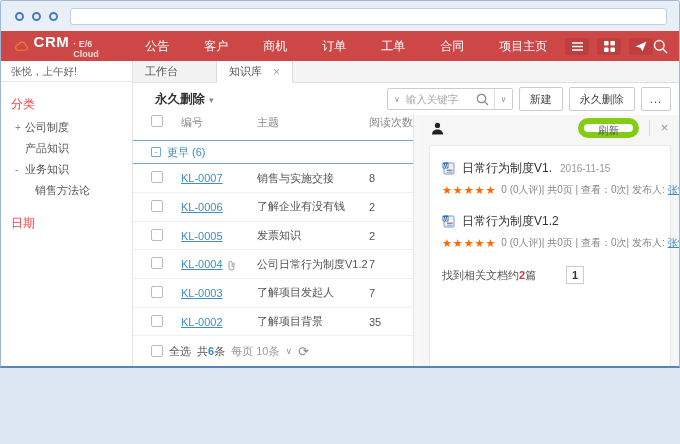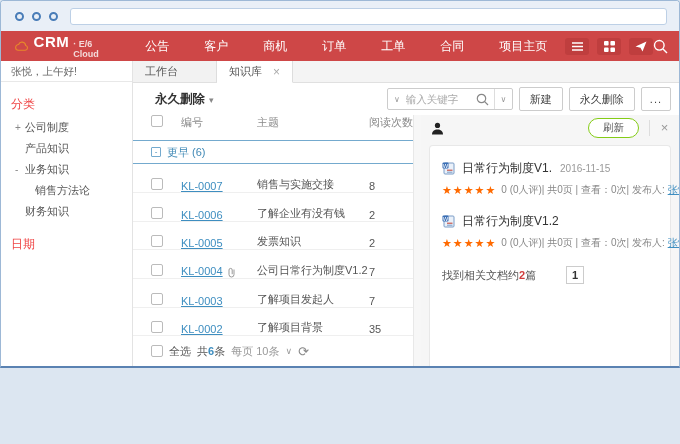--- a/index.html
+++ b/index.html
@@ -66,36 +66,36 @@
   .split { flex:1; display:flex; min-height:0; }
   .list { width:280px; flex:0 0 auto; display:flex; flex-direction:column; font-size:11px; }
   .thead { height:25px; display:flex; align-items:flex-start; color:#888; }
   .cb { width:12px; height:12px; border:1px solid #bbb; border-radius:2px; background:#fff; display:inline-block; cursor:pointer; flex:0 0 auto; }
   .c-check { width:48px; padding-left:18px; }
   .c-num { width:76px; }
   .c-subj { width:112px; }
   .c-reads { flex:1; }
   .group-row { height:25px; display:flex; align-items:center; border-top:1px solid #74aace; border-bottom:1px solid #74aace; color:#3f88b5; padding-left:18px; }
   .group-icon { width:10px; height:10px; border:1px solid #74aace; border-radius:1px; font-size:8px; line-height:8px; text-align:center; color:#3f88b5; margin-right:6px; }
-  .trow { height:29px; display:flex; align-items:flex-end; border-bottom:1px solid #efefef; color:#555; }
+  .trow { height:29px; display:flex; align-items:center; border-bottom:1px solid #efefef; color:#555; }
   .num-link { color:#3e8ec0; text-decoration:underline; cursor:pointer; }
   .clip { margin-left:4px; vertical-align:middle; }
   .tfoot { height:30px; display:flex; align-items:center; padding-left:18px; color:#555; gap:6px; }
   .count-blue { color:#3e8ec0; font-weight:bold; }
   .pagesize { color:#999; }
   .ps-caret { color:#999; font-size:9px; cursor:pointer; }
   .refresh-ic { color:#888; font-size:13px; cursor:pointer; }
 
   .scroll-strip { width:8px; background:#f7f7f7; border-left:1px solid #e8e8e8; flex:0 0 auto; }
 
   
   .panel { flex:1; background:#f6f6f6; display:flex; flex-direction:column; min-width:0; }
   .panel-head { height:26px; display:flex; align-items:center; flex:0 0 auto; }
   .person { margin-left:10px; }
-  .refresh-btn { margin-left:auto; height:20px; padding:0 14px; border:1px solid #84cc16; border-radius:10px; background:#fff; font-size:10.5px; color:#555; cursor:pointer; font-family:inherit; }
+  .refresh-btn { margin-left:auto; height:20px; padding:0 14px; border:6px solid #84cc16; border-radius:10px; background:#fff; font-size:10.5px; color:#555; cursor:pointer; font-family:inherit; }
   .panel-close { width:30px; text-align:center; color:#999; font-size:13px; border-left:1px solid #ddd; margin-left:10px; height:16px; line-height:16px; cursor:pointer; }
   .card { flex:1; margin:4px 8px 0 8px; background:#fff; border:1px solid #e8e8e8; border-bottom:none; border-radius:4px 4px 0 0; padding:14px 12px; }
   .doc { margin-bottom:16px; }
   .doc-line1 { display:flex; align-items:center; }
   .doc-title { font-size:12px; color:#333; margin-left:7px; }
   .doc-date { font-size:10px; color:#999; margin-left:8px; }
   .doc-line2 { margin-top:6px; font-size:10px; color:#888; display:flex; align-items:center; flex-wrap:nowrap; white-space:nowrap; }
   .stars { color:#ff6a00; font-size:11px; letter-spacing:1px; margin-right:5px; }
   .pub-link { color:#3e8ec0; text-decoration:underline; margin-left:3px; cursor:pointer; }
   .result-line { margin-top:10px; font-size:11px; color:#555; display:flex; align-items:center; }
@@ -200,24 +200,20 @@
           <span class="tree-pfx"></span>
           <span>产品知识</span>
         </div>
         <div class="tree-item">
           <span class="tree-pfx">-</span>
           <span>业务知识</span>
         </div>
         <div class="tree-item child">
           <span>销售方法论</span>
         </div>
-        <div class="tree-item">
-          <span class="tree-pfx"></span>
-          <span>财务知识</span>
-        </div>
       </div>
       <div class="side-label">日期</div>
     </div>
 
     <div class="main-col">
 
       <div class="tabbar">
         <div class="tab t1">
           <span>工作台</span>
         </div>

